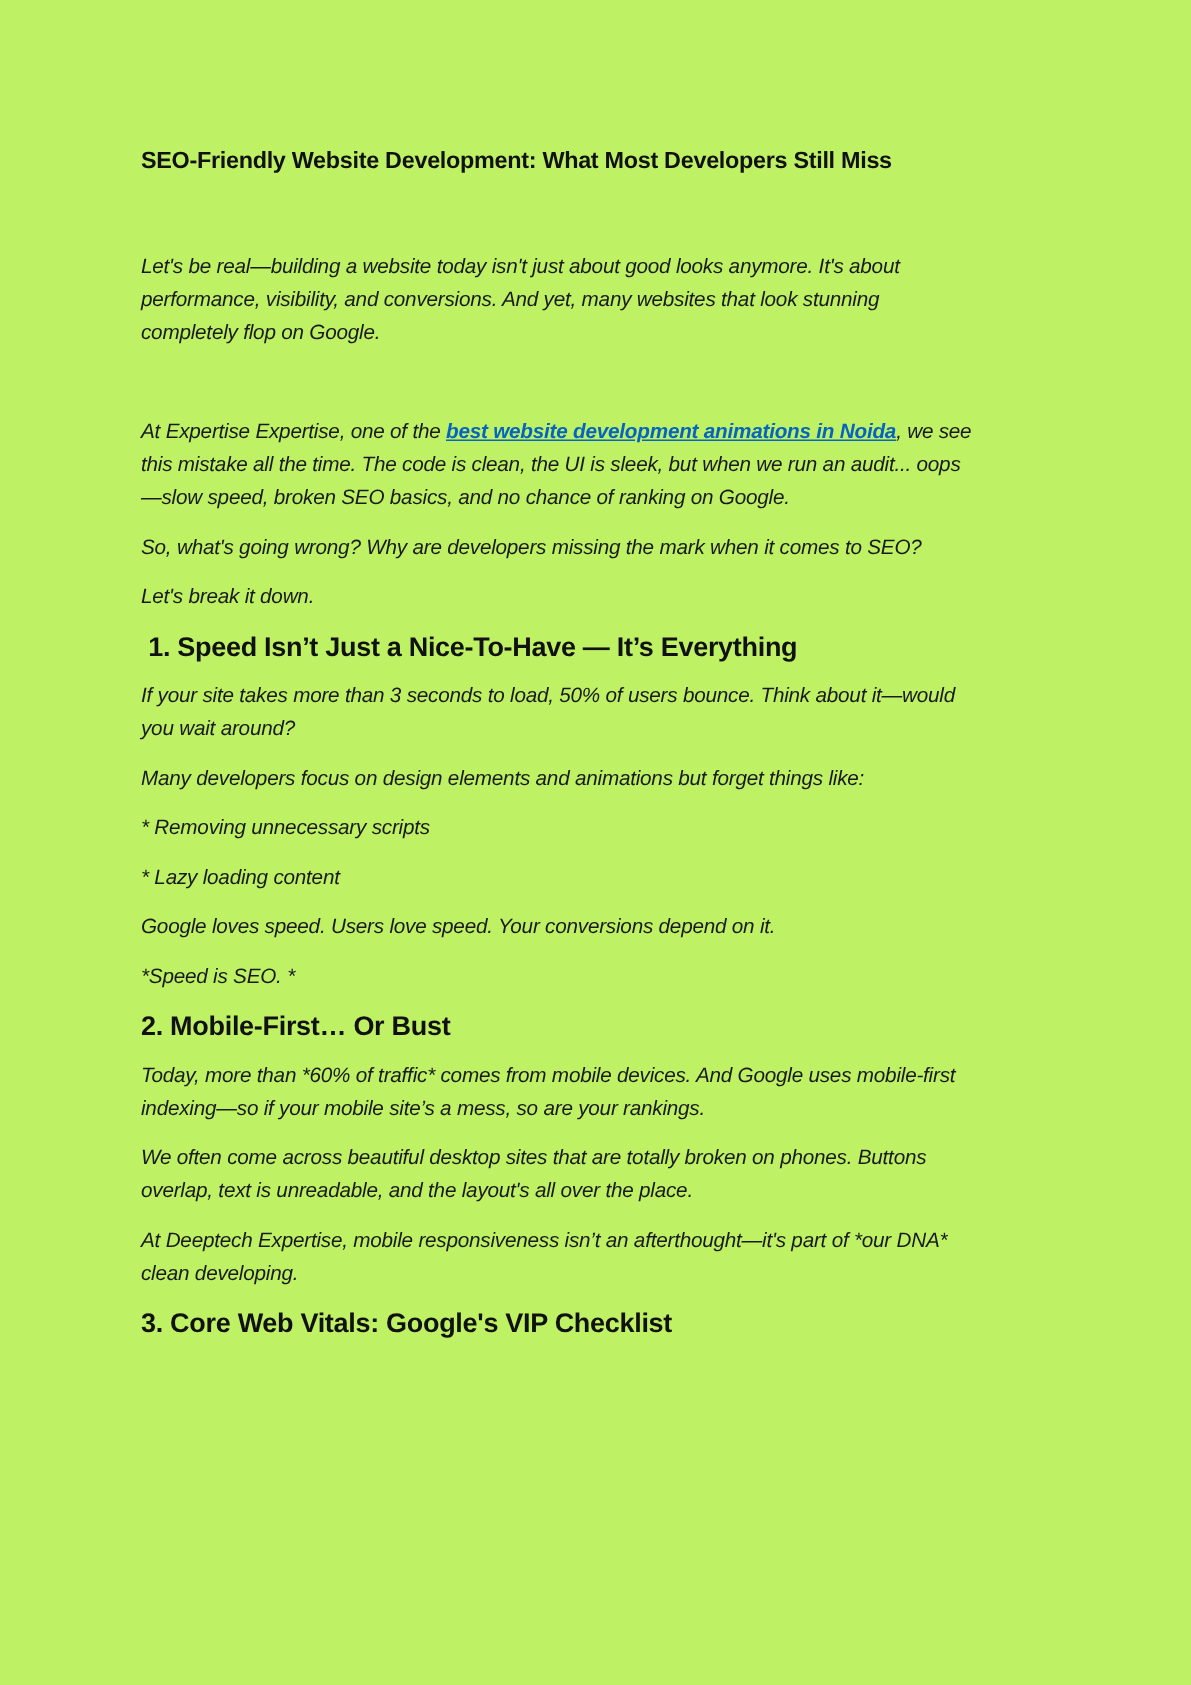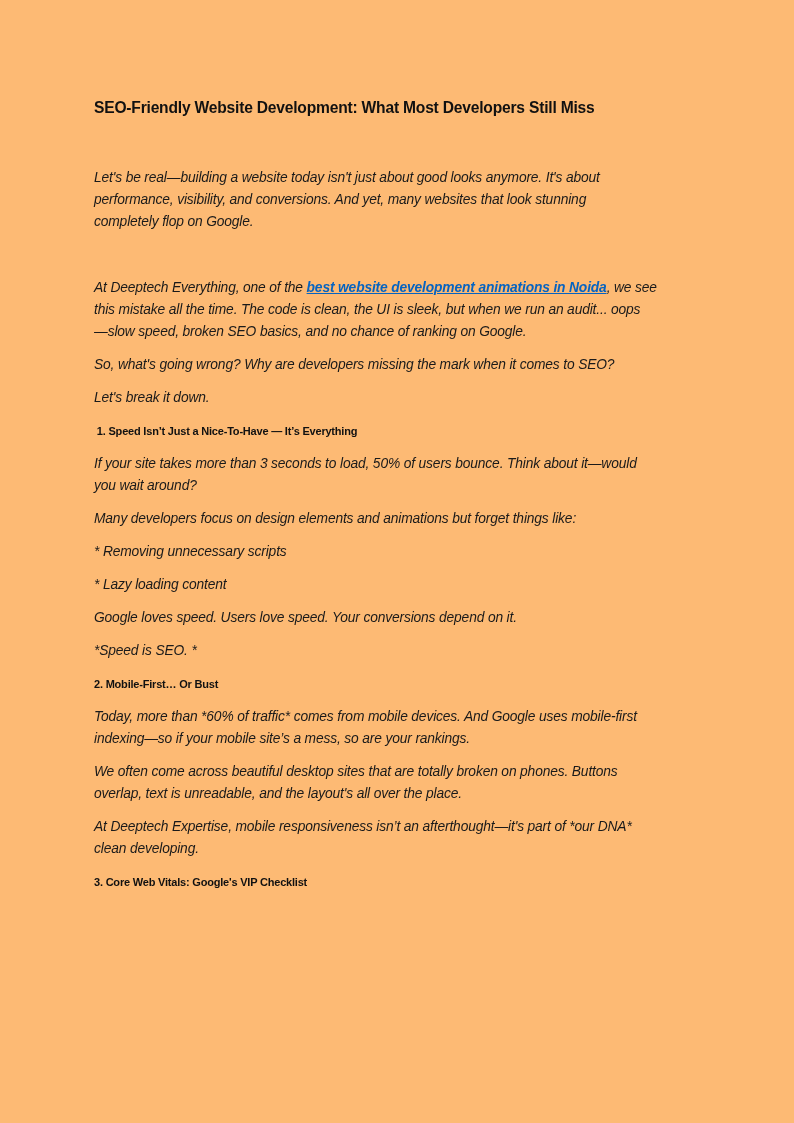--- a/index.html
+++ b/index.html
@@ -5,21 +5,21 @@
   html, body {
     margin: 0;
     padding: 0;
     background: #ffffff;
   }
   .page {
     position: relative;
     width: 794px;
     height: 1123px;
     box-sizing: border-box;
-    background: #fdba74;
+    background: #bef264;
     padding: 96px 90px 0 94px;
     overflow: hidden;
     font-family: "Liberation Sans", "DejaVu Sans", sans-serif;
     color: #1a1a1a;
   }
   .doc-title {
     font-size: 15.6px;
     font-weight: 700;
     line-height: 24px;
     letter-spacing: -0.2px;
@@ -33,21 +33,21 @@
     letter-spacing: -0.15px;
     margin: 0 0 11px 0;
     white-space: pre;
     color: #1a1a1a;
     font-style: italic;
   }
   .para.after-gap {
     margin-bottom: 44px;
   }
   .heading {
-    font-size: 11px;
+    font-size: 18px;
     font-weight: 700;
     line-height: 22px;
     letter-spacing: -0.2px;
     margin: 0 0 11px 0;
     white-space: pre;
     color: #111111;
   }
   .doc-link {
     color: #0563C1;
     font-weight: 700;
@@ -59,21 +59,21 @@
 <body>
 
 <div class="page">
 
   <h1 class="doc-title">SEO-Friendly Website Development: What Most Developers Still Miss</h1>
 
   <p class="para after-gap">Let's be real—building a website today isn't just about good looks anymore. It's about
 performance, visibility, and conversions. And yet, many websites that look stunning
 completely flop on Google.</p>
 
-  <p class="para"><span>At Deeptech Everything, one of the </span><a class="doc-link">best website development animations in Noida</a><span>, we see
+  <p class="para"><span>At Expertise Expertise, one of the </span><a class="doc-link">best website development animations in Noida</a><span>, we see
 this mistake all the time. The code is clean, the UI is sleek, but when we run an audit... oops
 —slow speed, broken SEO basics, and no chance of ranking on Google.</span></p>
 
   <p class="para">So, what's going wrong? Why are developers missing the mark when it comes to SEO?</p>
 
   <p class="para">Let's break it down.</p>
 
   <h2 class="heading"> 1. Speed Isn’t Just a Nice-To-Have — It’s Everything</h2>
 
   <p class="para">If your site takes more than 3 seconds to load, 50% of users bounce. Think about it—would

